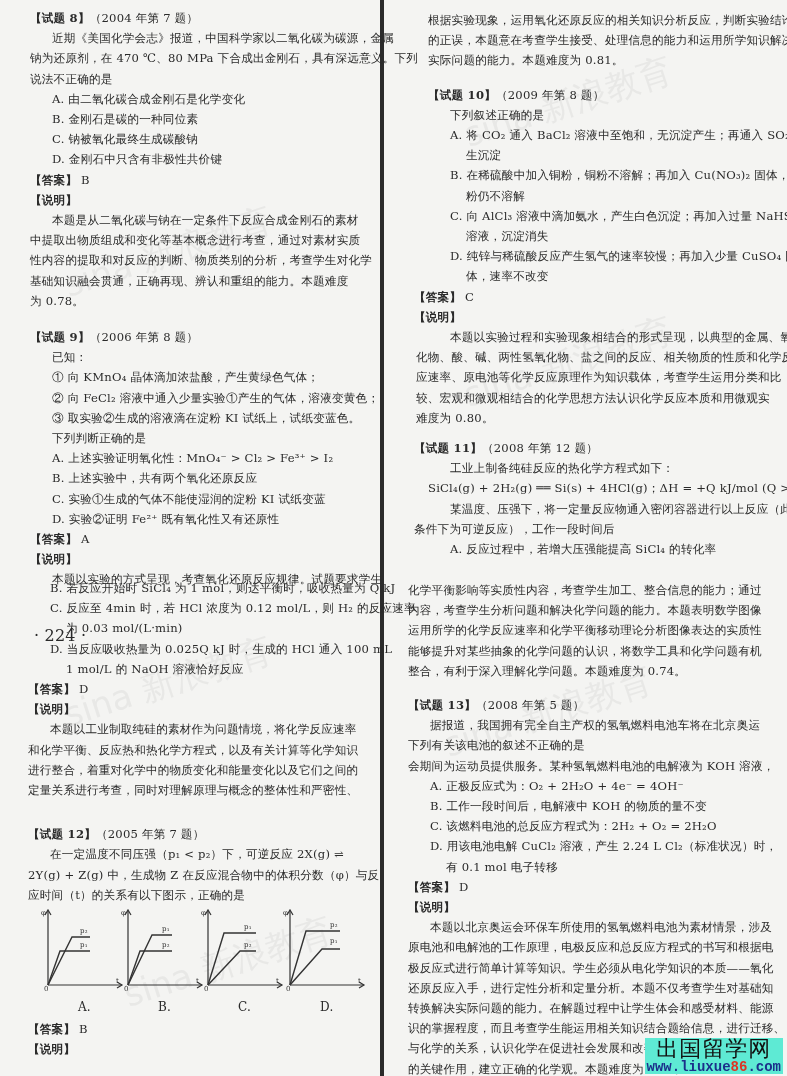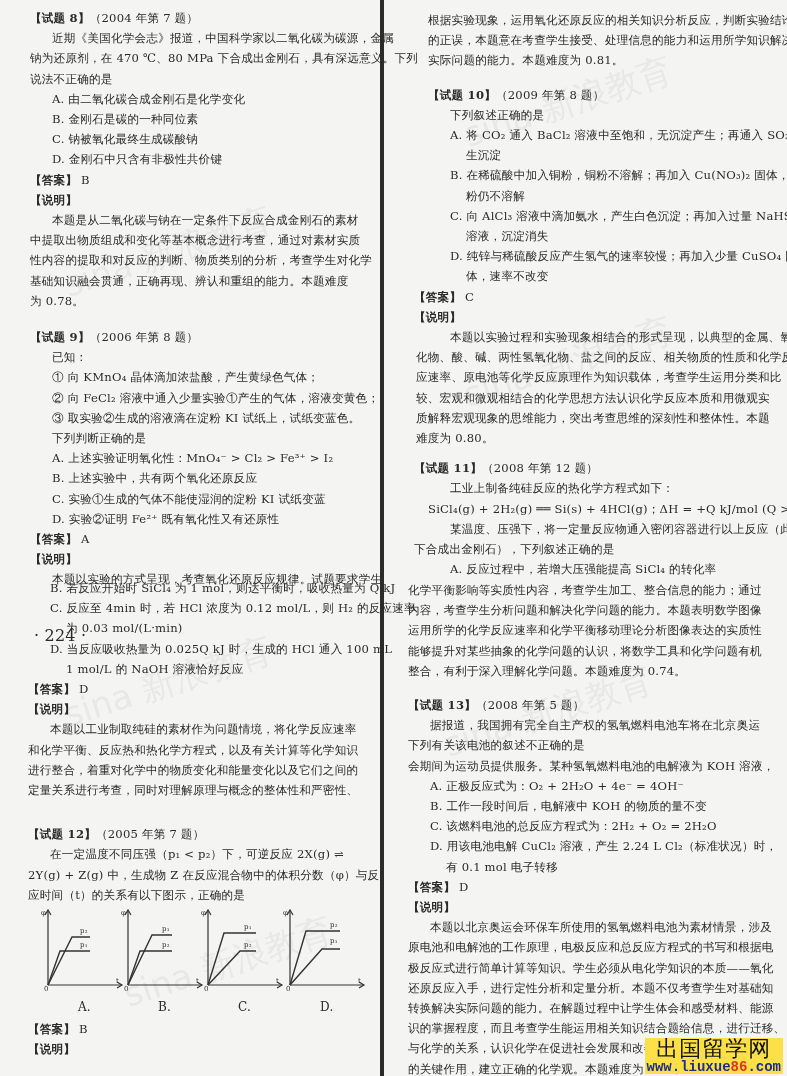--- a/index.html
+++ b/index.html
@@ -15,21 +15,21 @@
   .opt2 { padding-left: 38px; }
   .lbl { font-weight: bold; }
   .gap { height: 12px; }
   .pgnum { font-size: 16px; padding-left: 4px; margin-top: 36px; }
   .charts { position: relative; height: 88px; margin-top: 2px; }
   .chart { position: absolute; top: 0; width: 85px; height: 84px; }
   .chart svg { width: 85px; height: 84px; }
   .choices { position: relative; height: 24px; }
   .choices span { position: absolute; top: 2px; font-size: 12px; }
   .watermark { position: absolute; color: rgba(200,200,200,0.28); font-family: "DejaVu Sans", sans-serif; font-size: 34px; transform: rotate(-18deg); pointer-events: none; white-space: nowrap; }
-  .logo { position: absolute; right: 4px; bottom: 2px; background: #fde047; padding: 0 2px; text-align: center; line-height: 1; }
+  .logo { position: absolute; right: 4px; bottom: 2px; background: #5eead4; padding: 0 2px; text-align: center; line-height: 1; }
   .logo .cn { font-family: "DejaVu Sans", sans-serif; font-size: 22px; color: #111; letter-spacing: 1px; }
   .logo .url { font-family: Liberation Mono, monospace; font-size: 14px; font-weight: bold; color: #1b2f8a; }
   .logo .url .n { color: #d32; }
 </style>
 </head>
 <body>
 
 <div class="watermark" style="left:60px;top:230px;">sina 新浪教育</div>
 <div class="watermark" style="left:60px;top:660px;">sina 新浪教育</div>
 <div class="watermark" style="left:460px;top:80px;">sina 新浪教育</div>
@@ -86,28 +86,27 @@
   <p class="opt">C. 向 AlCl₃ 溶液中滴加氨水，产生白色沉淀；再加入过量 NaHSO₄</p>
   <p class="opt2">溶液，沉淀消失</p>
   <p class="opt">D. 纯锌与稀硫酸反应产生氢气的速率较慢；再加入少量 CuSO₄ 固</p>
   <p class="opt2">体，速率不改变</p>
   <p style="margin-left:-14px;"><span class="lbl">【答案】</span> <span>C</span></p>
   <p class="lbl" style="margin-left:-14px;">【说明】</p>
   <p class="ind1">本题以实验过程和实验现象相结合的形式呈现，以典型的金属、氧</p>
   <p style="margin-left:-12px;">化物、酸、碱、两性氢氧化物、盐之间的反应、相关物质的性质和化学反</p>
   <p style="margin-left:-12px;text-align:right;">应速率、原电池等化学反应原理作为知识载体，考查学生运用分类和比</p>
   <p style="margin-left:-12px;">较、宏观和微观相结合的化学思想方法认识化学反应本质和用微观实</p>
-  <p style="margin-left:-12px;">质解释宏观现象的思维能力，突出考查思维的深刻性和整体性。本题</p>
   <p style="margin-left:-12px;">难度为 0.80。</p>
   <div class="gap" style="height:10px;"></div>
   <div class="h" style="margin-left:-14px;"><span>【试题 11】</span><span class="src">（2008 年第 12 题）</span></div>
   <p class="ind1">工业上制备纯硅反应的热化学方程式如下：</p>
   <p>SiCl₄(g) + 2H₂(g) ══ Si(s) + 4HCl(g)；ΔH = +Q kJ/mol (Q &gt; 0)</p>
   <p class="ind1">某温度、压强下，将一定量反应物通入密闭容器进行以上反应（此</p>
-  <p style="margin-left:-14px;">下合成出金刚石），下列叙述正确的是</p>
+  <p style="margin-left:-14px;">条件下为可逆反应），工作一段时间后</p>
   <p class="opt">A. 反应过程中，若增大压强能提高 SiCl₄ 的转化率</p>
 </div>
 
 <div class="col" style="left:28px; top:578px; width:345px;">
   <p class="opt">B. 若反应开始时 SiCl₄ 为 1 mol，则达平衡时，吸收热量为 Q kJ</p>
   <p class="opt">C. 反应至 4min 时，若 HCl 浓度为 0.12 mol/L，则 H₂ 的反应速率</p>
   <p class="opt2">为 0.03 mol/(L·min)</p>
   <p class="opt">D. 当反应吸收热量为 0.025Q kJ 时，生成的 HCl 通入 100 mL</p>
   <p class="opt2">1 mol/L 的 NaOH 溶液恰好反应</p>
   <p><span class="lbl">【答案】</span> <span>D</span></p>

